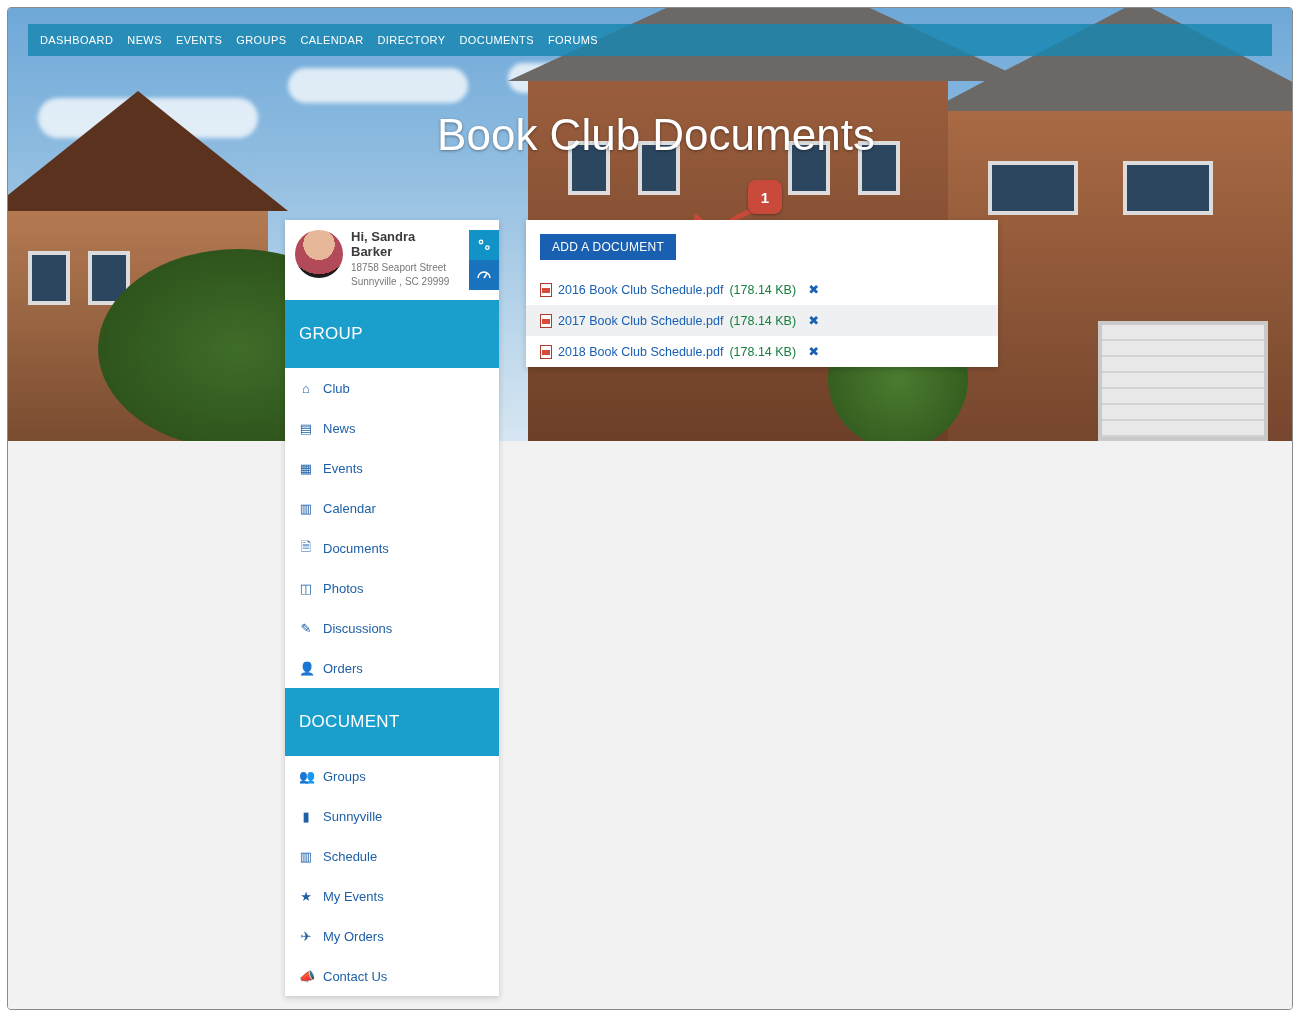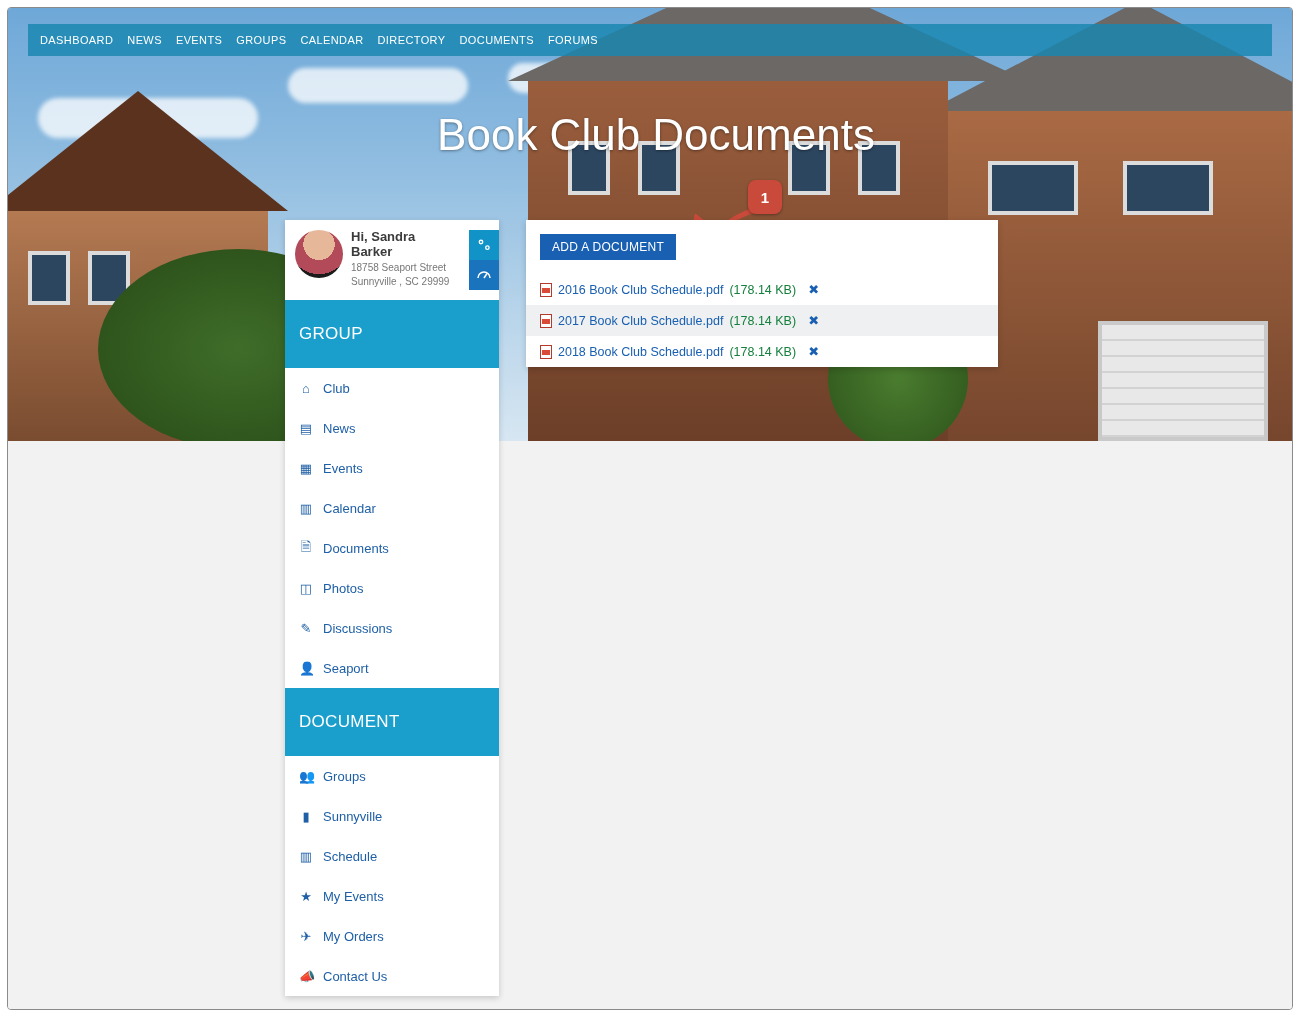--- a/index.html
+++ b/index.html
@@ -259,21 +259,21 @@
           <li>
             <span class="ico">◫</span>
             <span>Photos</span>
           </li>
           <li>
             <span class="ico">✎</span>
             <span>Discussions</span>
           </li>
           <li>
             <span class="ico">👤</span>
-            <span>Seaport</span>
+            <span>Orders</span>
           </li>
         </ul>
         <div class="section-head">DOCUMENT</div>
         <ul class="nav-list">
           <li>
             <span class="ico">👥</span>
             <span>Groups</span>
           </li>
           <li>
             <span class="ico">▮</span>

